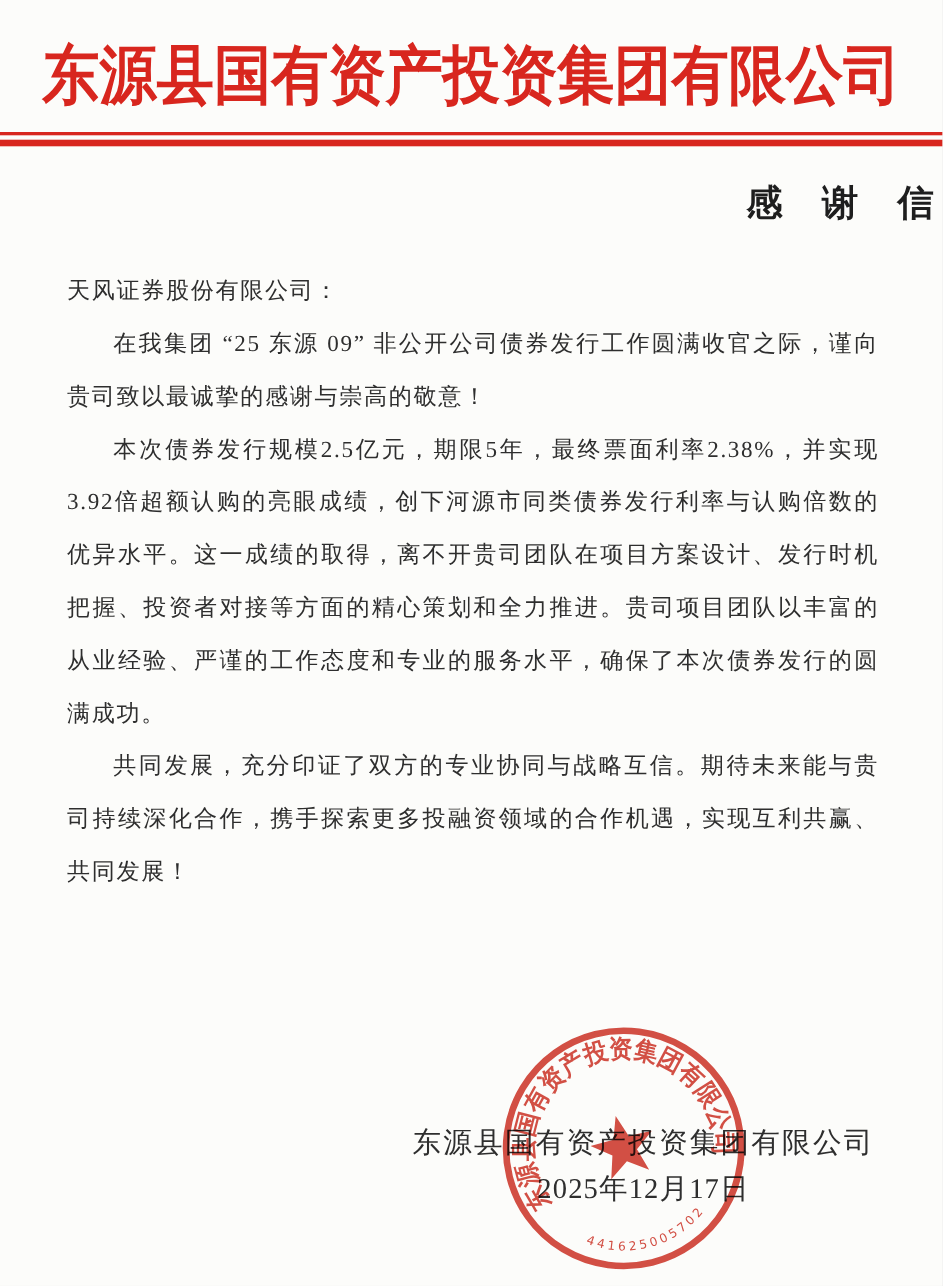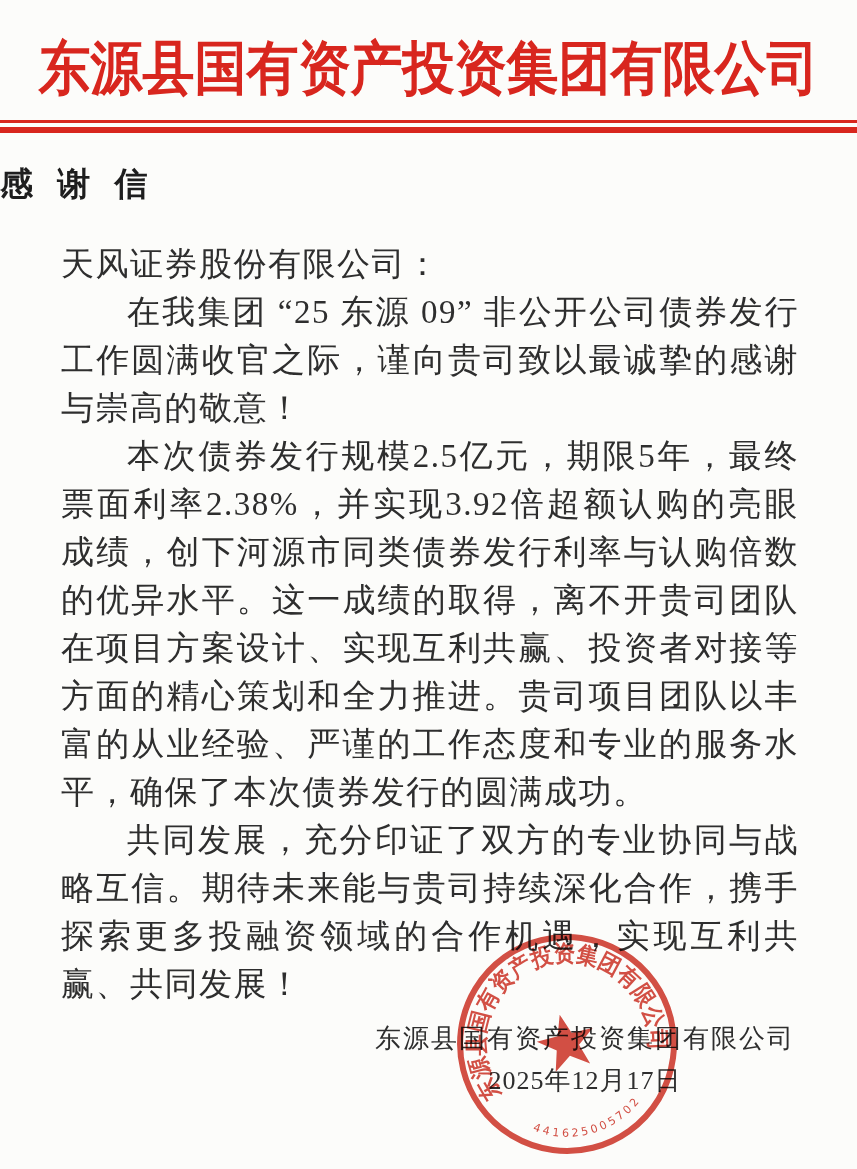--- a/index.html
+++ b/index.html
@@ -45,33 +45,34 @@
     width: 100%;
     height: 6px;
     background: #d8261e;
   }
 
   .letter-title {
     position: absolute;
     top: 162px;
     left: 0;
     width: 100%;
-    text-align: left;
+    text-align: right;
     font-size: 33px;
     font-weight: bold;
     color: #1e1e1e;
     letter-spacing: 8px;
+    font-family: Liberation Mono, monospace;
   }
 
   .letter-body {
     position: absolute;
     top: 240px;
     left: 61px;
     width: 738px;
-    font-size: 33px;
+    font-size: 21px;
     line-height: 48px;
     color: #2e2e2e;
     letter-spacing: 1.5px;
   }
   .letter-body p {
     text-align: justify;
     text-justify: inter-character;
   }
   .letter-body p.indent { text-indent: 2em; }
 
@@ -107,21 +108,21 @@
   <div class="letterhead">东源县国有资产投资集团有限公司</div>
 
   <div class="rule-thin"></div>
   <div class="rule-thick"></div>
 
   <div class="letter-title">感 谢 信</div>
 
   <div class="letter-body">
     <p class="salutation">天风证券股份有限公司：</p>
     <p class="indent">在我集团 “25 东源 09” 非公开公司债券发行工作圆满收官之际，谨向贵司致以最诚挚的感谢与崇高的敬意！</p>
-    <p class="indent">本次债券发行规模2.5亿元，期限5年，最终票面利率2.38%，并实现3.92倍超额认购的亮眼成绩，创下河源市同类债券发行利率与认购倍数的优异水平。这一成绩的取得，离不开贵司团队在项目方案设计、实现互利共赢、投资者对接等方面的精心策划和全力推进。贵司项目团队以丰富的从业经验、严谨的工作态度和专业的服务水平，确保了本次债券发行的圆满成功。</p>
+    <p class="indent">本次债券发行规模2.5亿元，期限5年，最终票面利率2.38%，并实现3.92倍超额认购的亮眼成绩，创下河源市同类债券发行利率与认购倍数的优异水平。这一成绩的取得，离不开贵司团队在项目方案设计、发行时机把握、投资者对接等方面的精心策划和全力推进。贵司项目团队以丰富的从业经验、严谨的工作态度和专业的服务水平，确保了本次债券发行的圆满成功。</p>
     <p class="indent">共同发展，充分印证了双方的专业协同与战略互信。期待未来能与贵司持续深化合作，携手探索更多投融资领域的合作机遇，实现互利共赢、共同发展！</p>
   </div>
 
   <div class="signature-block">
     <div class="signature-company">东源县国有资产投资集团有限公司</div>
     <div class="signature-date">2025年12月17日</div>
   </div>
 
   <svg class="seal" viewBox="0 0 230 230" aria-hidden="true">
     <defs>

